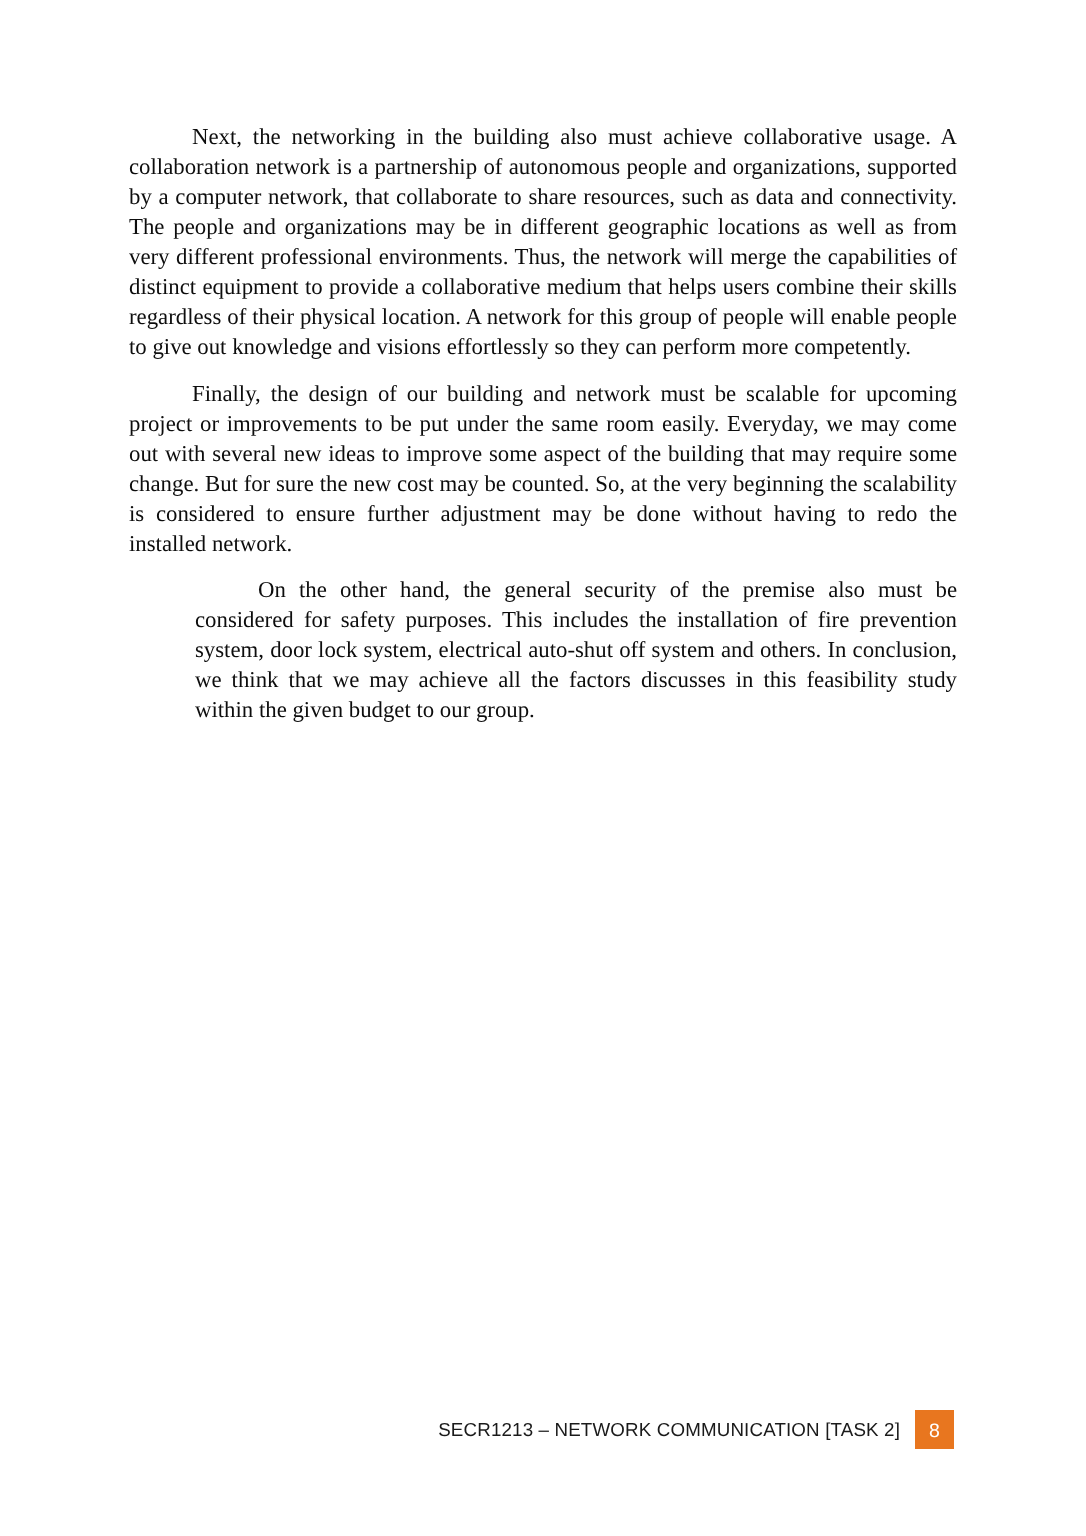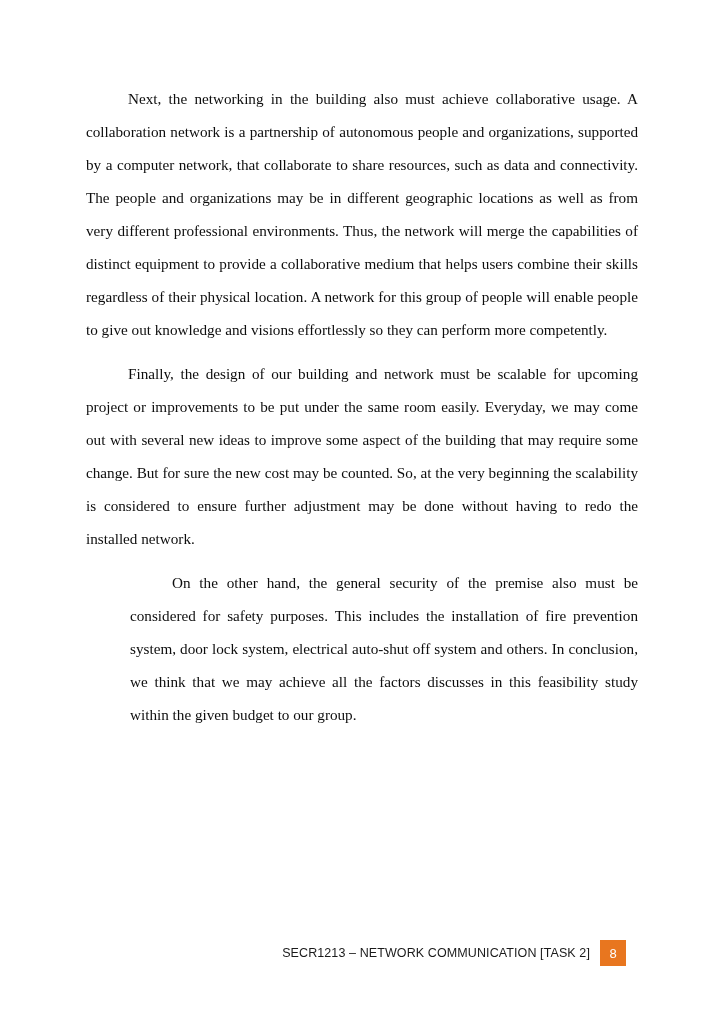--- a/index.html
+++ b/index.html
@@ -27,33 +27,33 @@
     position: absolute;
     left: 86px;
     top: 82px;
     width: 552px;
   }
   .para {
     margin: 0 0 11px 0;
     text-indent: 42px;
     text-align: justify;
     font-size: 15.2px;
-    line-height: 33px;
+    line-height: 20px;
     font-family: "Liberation Serif", serif;
     color: #0d0d0d;
     hyphens: none;
   }
   .para:last-child {
     margin-bottom: 0;
     margin-left: 44px;
   }
   .footer {
     position: absolute;
     left: 0;
-    right: 12px;
+    right: 2px;
     bottom: 0;
     height: 96px;
   }
   .footer-inner {
     position: absolute;
     right: 86px;
     bottom: 58px;
     display: flex;
     align-items: stretch;
     height: 26px;

